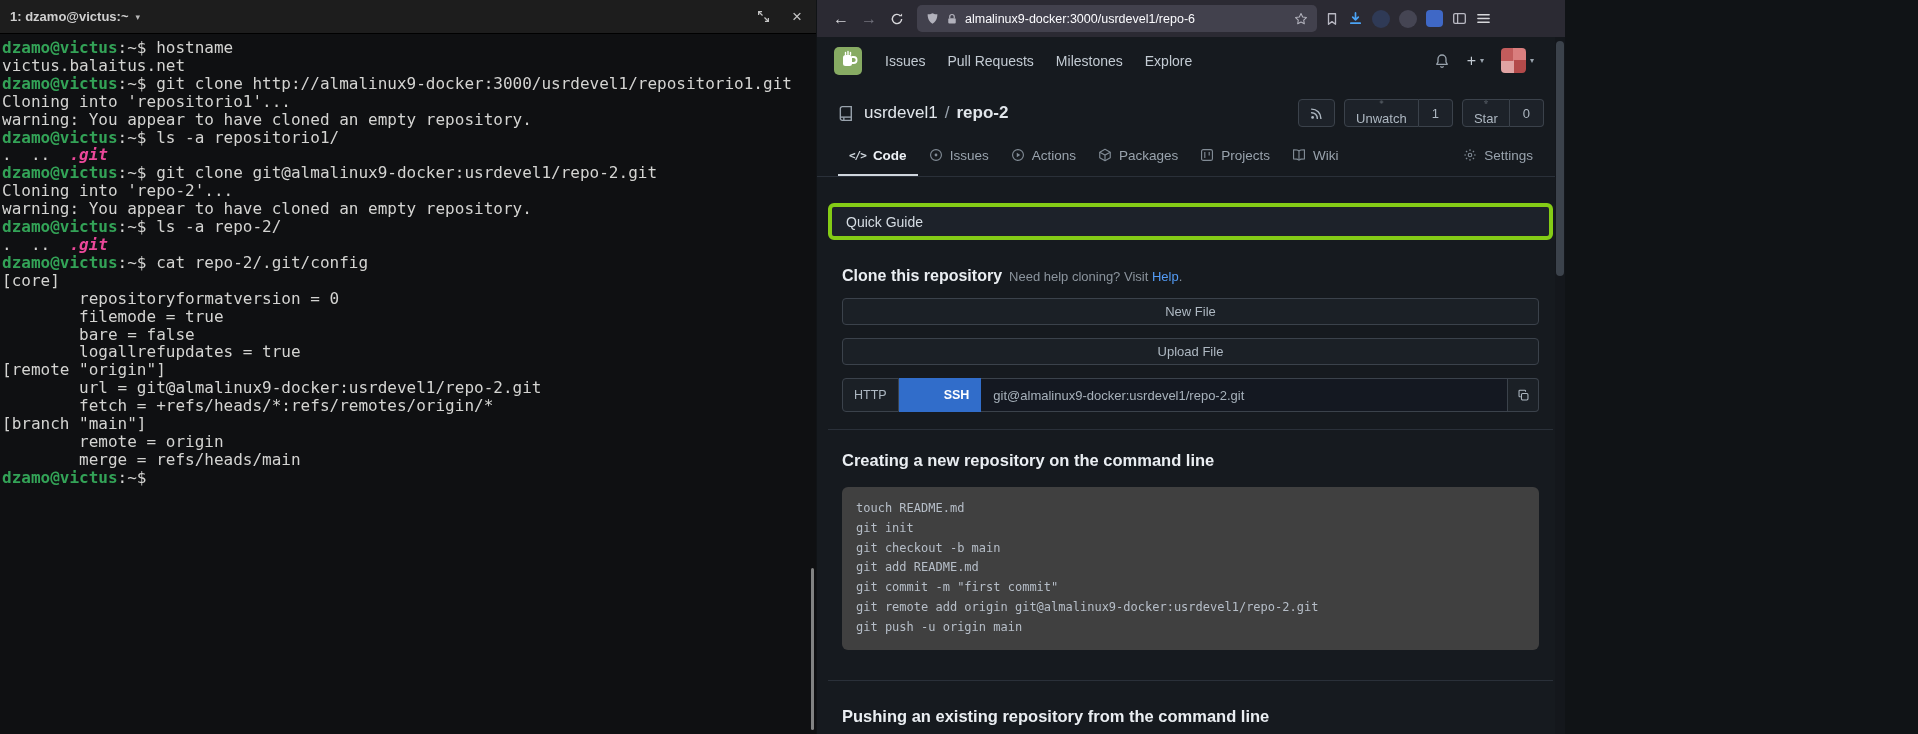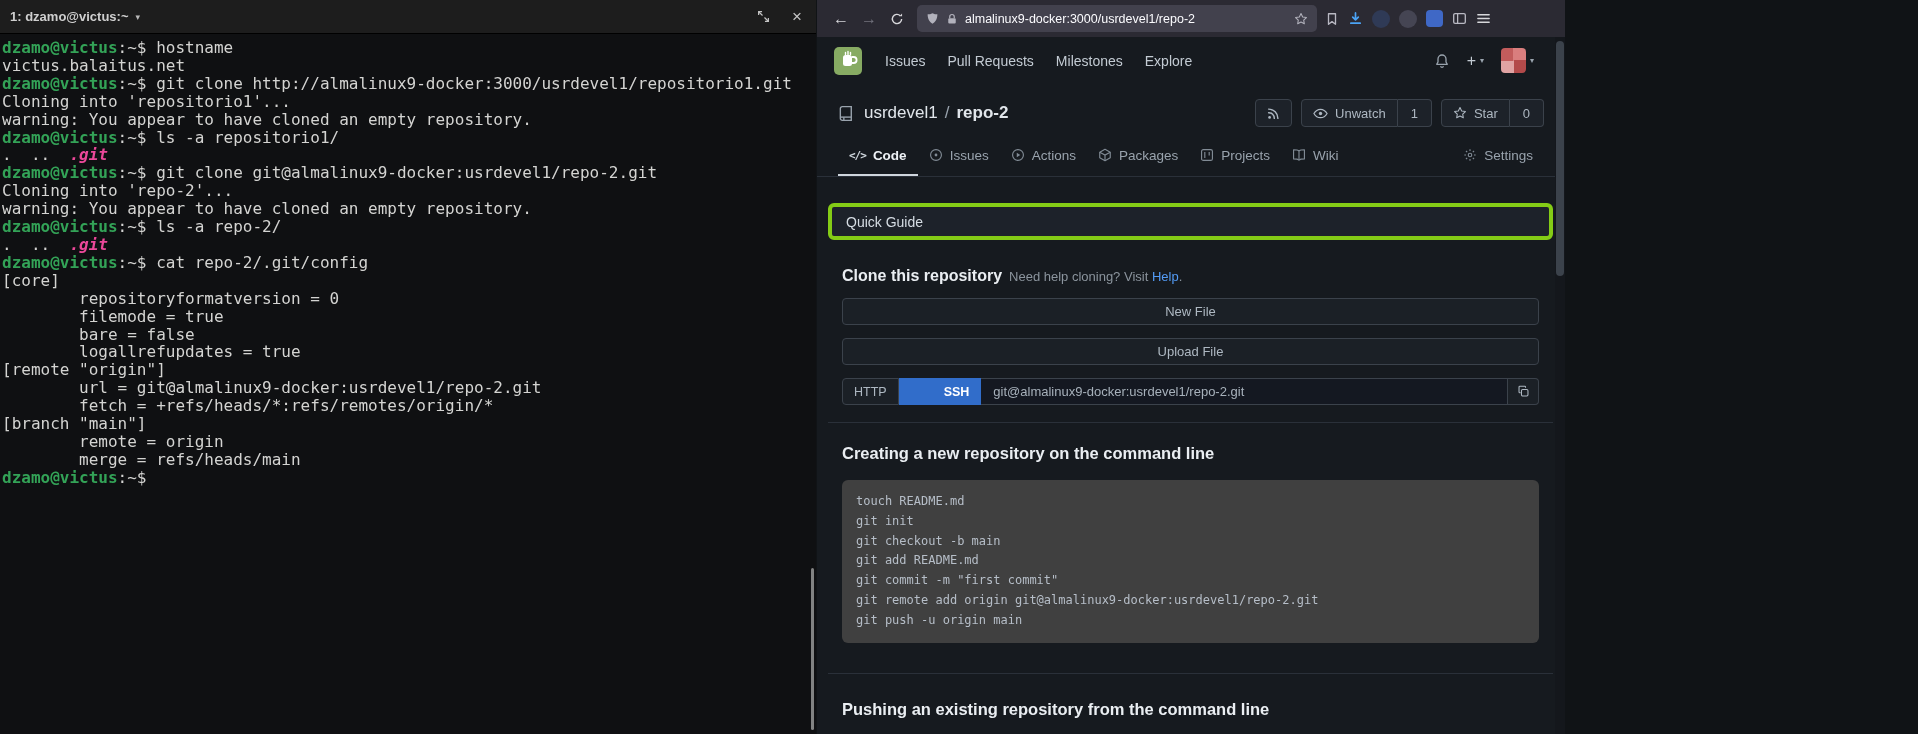--- a/index.html
+++ b/index.html
@@ -44,40 +44,40 @@
   .g-avatar-wrap { display:flex; align-items:center; gap:4px; }
   .g-avatar { width:25px; height:25px; border-radius:4px;
     background:conic-gradient(#d97e7e 0 25%, #b34a4a 0 50%, #e0a3a3 0 75%, #c25c5c 0); }
 
   .g-repo { display:flex; align-items:center; gap:9px; padding:15px 21px 9px; color:#99a3ad; }
   .g-repo-title { font-size:17px; color:#e1e6eb; display:flex; gap:7px; align-items:center; }
   .g-repo-name { font-weight:bold; }
   .g-repo-actions { margin-left:auto; display:flex; gap:9px; }
   .g-btn { height:28px; display:inline-flex; align-items:center; gap:7px; padding:0 11px; background:#1d2229; border:1px solid #3b424b; border-radius:4px; color:#aeb8c2; font-size:13px; white-space:nowrap; }
   .g-btn-group { display:inline-flex; }
-  .g-btn-group .g-btn:first-child { border-radius:4px 0 0 4px; }
+  .g-btn-group .g-btn:first-child { border-radius:4px 0 0 4px;flex-direction:column; }
   .g-btn-group .g-btn.count { border-left:none; border-radius:0 4px 4px 0; padding:0 13px; }
 
   .g-tabs { display:flex; align-items:stretch; height:41px; padding:0 21px; border-bottom:1px solid #2a3039; }
   .g-tab { display:flex; align-items:center; gap:7px; padding:0 11px; color:#99a3ad; font-size:13.5px; border-bottom:2px solid transparent; }
   .g-tab .ti { color:#818b95; display:flex; align-items:center; }
   .g-tab.active { color:#eef2f6; font-weight:bold; border-bottom-color:#cfd6dd; }
   .g-tab.active .ti { color:#cfd6dd; }
   .code-glyph { font-family:"DejaVu Sans Mono",monospace; font-size:11px; letter-spacing:-1px; }
   .g-tabs-right { margin-left:auto; display:flex;text-align:right; }
 
   .g-main { padding:26px 12px 0 11px; }
   .qg-box { border:4px solid #84cc16; background:#1d222a; border-radius:6px; padding:0 14px; height:37px; display:flex; align-items:center; font-size:14px; color:#d6dde4; }
   .g-inner { padding:0 14px; }
   .clone-head { margin-top:27px; display:flex; align-items:baseline; gap:7px; }
   .clone-title { font-size:16px; font-weight:bold; color:#eaeef2; }
   .clone-help { font-size:13px; color:#8b949d; }
   .help-link { color:#539bf5; cursor:pointer; }
   .wide-btn { margin-top:13px; height:27px; border:1px solid #3b424b; border-radius:4px; background:#1b2026; color:#aeb8c2; font-size:13px; display:flex; align-items:center; justify-content:center; width:100%; }
-  .clone-bar { margin-top:13px; display:flex; height:27px; }
+  .clone-bar { margin-top:13px; display:flex; height:34px; }
   .seg { display:flex; align-items:center; padding:0 11px; font-size:12.5px; border:1px solid #3b424b; color:#aeb8c2; background:#1b2026; }
   .seg.http { border-radius:4px 0 0 4px; }
   .seg.ssh { background:#316dca; border-color:#316dca; color:#fff; font-weight:600;padding-left:44px; }
   .clone-input { flex:1; border:1px solid #3b424b; border-left:none; background:#141821; display:flex; align-items:center; padding:0 12px; color:#a7b1bb; font-size:13px; }
   .copy-btn { width:31px; border:1px solid #3b424b; border-left:none; border-radius:0 4px 4px 0; display:flex; align-items:center; justify-content:center; color:#aeb8c2; background:#1b2026; }
   .g-divider { height:1px; background:#2a3039; }
   .dv1 { margin-top:17px; }
   .dv2 { margin-top:30px; }
   .sec-head { margin-top:21px; font-size:16.5px; font-weight:bold; color:#eaeef2; }
   .sec-head.push { margin-top:26px; }
@@ -123,21 +123,21 @@
           <svg width="13" height="13" viewBox="0 0 16 16">
               <path d="M8 1.4c2 1 4 1.5 6 1.5 0 6-2.5 9.6-6 11.7C4.5 12.5 2 8.9 2 2.9c2 0 4-.5 6-1.5Z" fill="currentColor"></path>
             </svg>
         </span>
         <span>
           <svg width="12" height="12" viewBox="0 0 16 16">
               <rect x="3" y="7" width="10" height="7" rx="1.5" fill="currentColor"></rect>
               <path d="M5 7V5a3 3 0 0 1 6 0v2" fill="none" stroke="currentColor" stroke-width="1.6"></path>
             </svg>
         </span>
-        <span class="url-text">almalinux9-docker:3000/usrdevel1/repo-2</span>
+        <span class="url-text">almalinux9-docker:3000/usrdevel1/repo-6</span>
         <span>
           <svg width="14" height="14" viewBox="0 0 16 16">
               <path d="M8 1.8l1.9 3.9 4.3.6-3.1 3 .7 4.2L8 11.5l-3.8 2 .7-4.2-3.1-3 4.3-.6Z" fill="none" stroke="currentColor" stroke-width="1.2" stroke-linejoin="round"></path>
             </svg>
         </span>
       </div>
       <div class="ext-icons">
         <span style="color:#b9b9c3">
           <svg width="14" height="14" viewBox="0 0 16 16">
               <path d="M4 2h8v12l-4-3-4 3Z" fill="none" stroke="currentColor" stroke-width="1.5" stroke-linejoin="round"></path>

